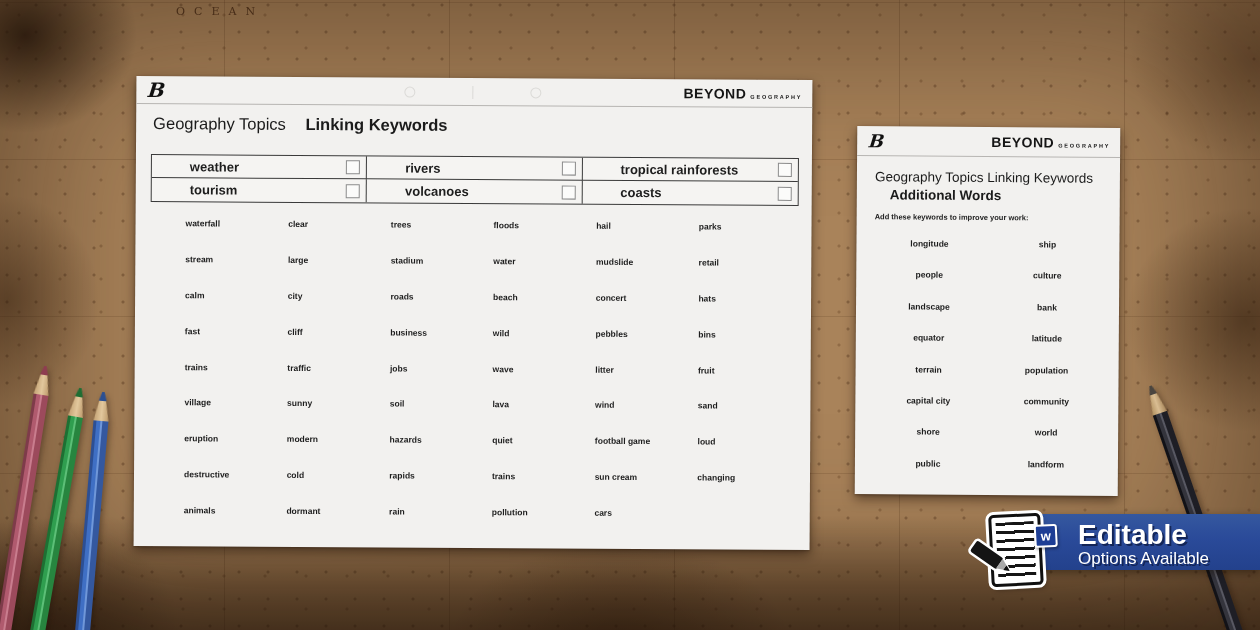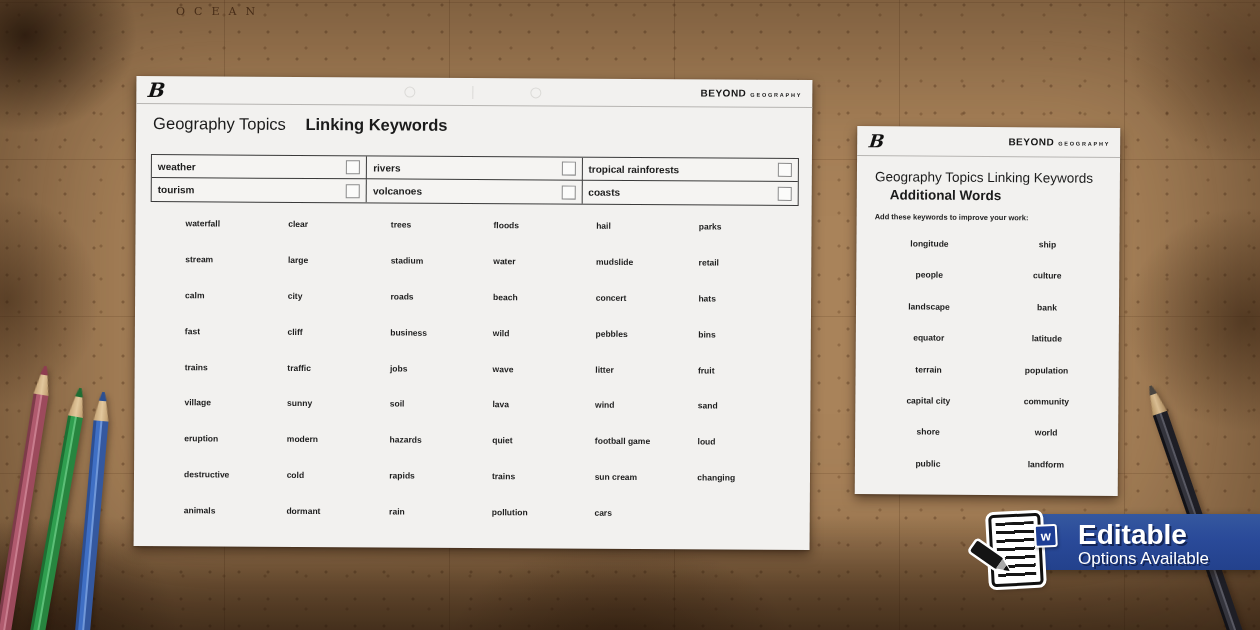--- a/index.html
+++ b/index.html
@@ -58,33 +58,33 @@
         border-bottom:1px solid #b7b5b2;padding:0 10px 0 12px;box-sizing:border-box;}
   .sheet1 .band{height:28px;}
   .sheet2 .band{height:30px;}
   .logo{font-family:"DejaVu Serif",serif;font-style:italic;font-weight:bold;font-size:20px;
         color:#111;transform:skewX(-6deg);line-height:1;}
   .sheet2 .logo{font-size:18px;}
   .faint-icons{position:absolute;left:268px;top:8px;display:flex;align-items:center;}
   .f-circle{width:11px;height:11px;border:1.5px solid #dbdad7;border-radius:50%;box-sizing:border-box;}
   .f-div{width:1px;height:13px;background:#dbdad7;margin:0 57px;}
   .brand{margin-left:auto;display:flex;align-items:baseline;gap:4px;color:#151515;white-space:nowrap;}
-  .brand-name{font-weight:bold;font-size:10px;letter-spacing:.5px;}
+  .brand-name{font-weight:bold;font-size:14px;letter-spacing:.5px;}
   .brand-subject{font-weight:bold;font-size:5.5px;letter-spacing:1.8px;}
 
   .sheet1 .title{position:absolute;left:17px;top:38px;font-size:16.5px;}
   .t-bold{font-weight:bold;margin-left:15px;}
   .key-label{position:absolute;left:16px;top:66px;font-size:7.5px;font-weight:bold;color:#222;margin-top:42px;}
   .key-table{position:absolute;left:15px;top:78px;width:646px;display:grid;
              grid-template-columns:1fr 1fr 1fr;border:1px solid #3a3a3a;background:#f5f4f2;}
   .key-cell{display:flex;align-items:center;height:23px;padding:0 6px;box-sizing:border-box;
             border-right:1px solid #3a3a3a;border-bottom:1px solid #3a3a3a;}
   .key-cell:nth-child(3n){border-right:none;}
   .key-cell:nth-child(n+4){border-bottom:none;}
-  .key-word{font-size:10px;font-weight:bold;color:#1d1d1d;}
+  .key-word{font-size:13px;font-weight:bold;color:#1d1d1d;margin-left:32px;}
   .kbox{margin-left:auto;width:12px;height:12px;border:1px solid #8a8a8a;background:#fbfbfa;}
 
   .words-grid{position:absolute;left:50px;top:142px;width:616px;display:grid;
               grid-template-columns:repeat(6,1fr);grid-auto-rows:35.9px;}
   .word-cell{font-size:8.5px;font-weight:600;color:#1d1d1d;}
 
   .sheet2 .title{position:absolute;left:18px;top:42px;font-size:13.5px;line-height:1.3;}
   .instruction{position:absolute;left:18px;top:86px;font-size:7.5px;font-weight:bold;color:#222;}
   .words2-wrap{position:absolute;left:14px;top:112px;width:236px;display:flex;}
   .w2col{flex:1;display:grid;grid-auto-rows:31.4px;}

